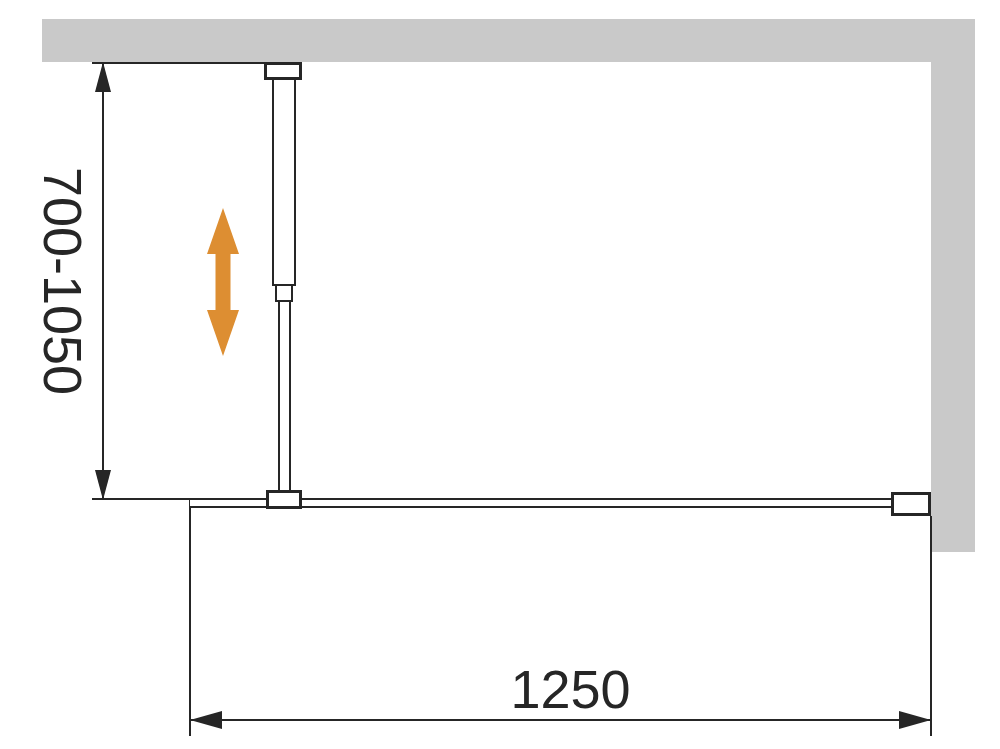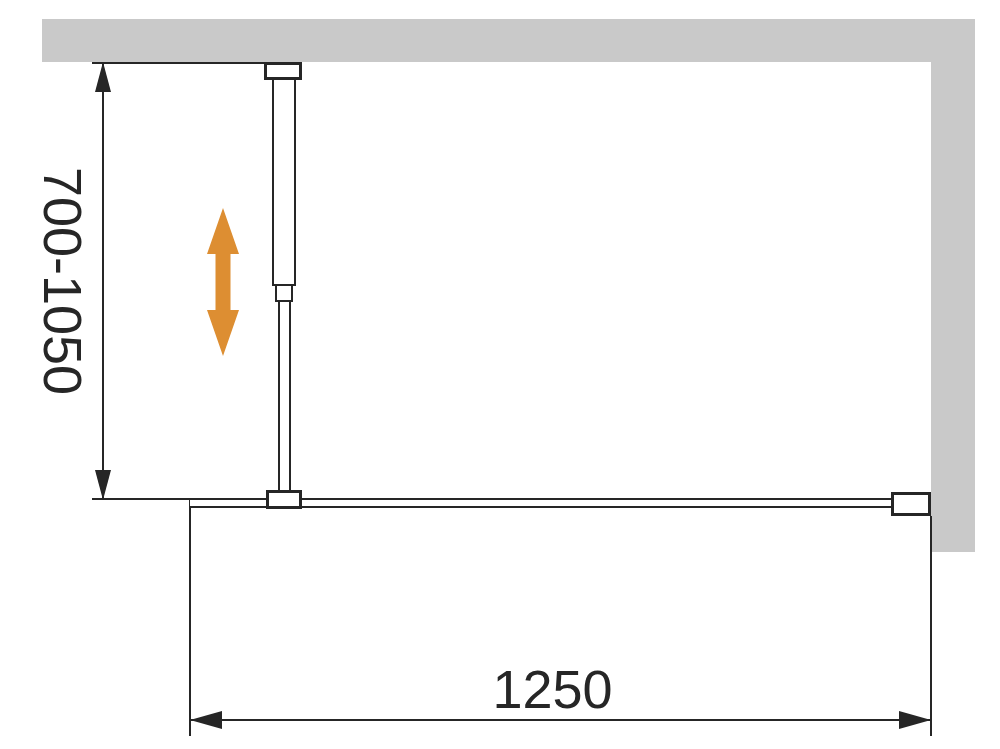--- a/index.html
+++ b/index.html
@@ -90,21 +90,21 @@
     line-height: 1;
     text-align: center;
     white-space: nowrap;
     z-index: 2;
   }
   #height-label {
     left: -160px; top: 251px; width: 440px; height: 60px;
     transform: rotate(90deg);
   }
   #width-label {
-    left: 182px; top: 662px; width: 741px;
+    left: 200px; top: 662px; width: 741px;
   }
 
   
   #adjust-arrow { left: 207px; top: 208px; z-index: 2; }
 </style>
 </head>
 <body>
 
 <div id="canvas">
 

